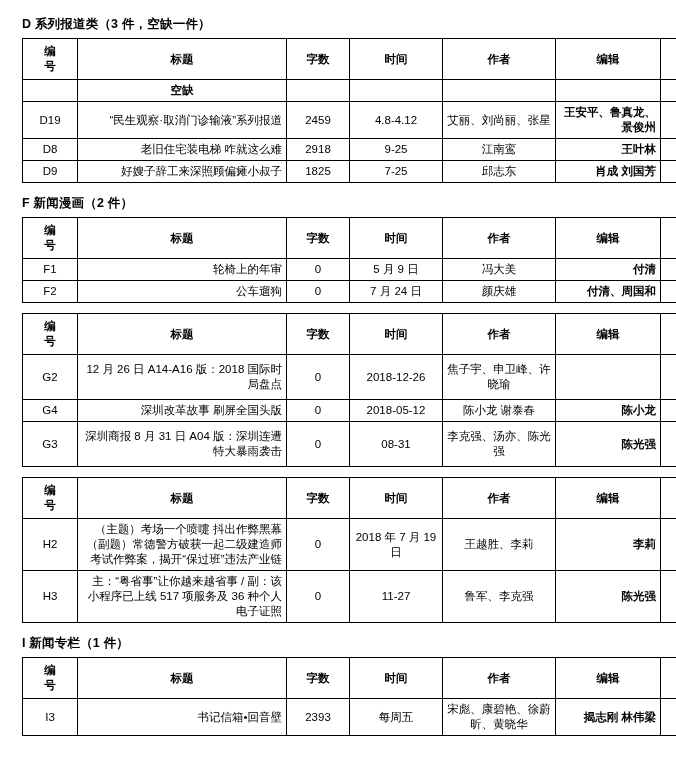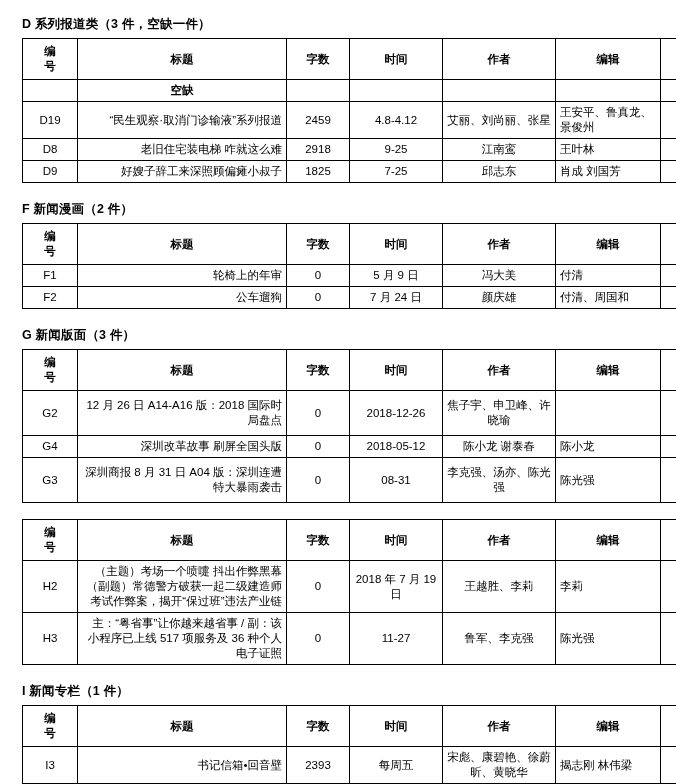--- a/index.html
+++ b/index.html
@@ -13,21 +13,21 @@
     font-family: "Liberation Sans", "DejaVu Sans", sans-serif;
     color: #000000;
     overflow: hidden;
   }
   .page {
     width: 676px;
     box-sizing: border-box;
     padding: 8px 18px 0 22px;
   }
   .section {
-    margin-bottom: 16px;
+    margin-bottom: 10px;
   }
   .section-title {
     font-size: 12.5px;
     font-weight: bold;
     line-height: 20px;
     margin: 6px 0 4px 0;
     letter-spacing: 0.2px;
   }
   table.doc-table {
     border-collapse: collapse;
@@ -47,21 +47,21 @@
   table.doc-table th {
     text-align: center;
     font-weight: bold;
     height: 34px;
   }
   .c-code   { width: 46px;  text-align: center; }
   .c-title  { width: 200px; text-align: right; }
   .c-words  { width: 54px;  text-align: center; }
   .c-time   { width: 84px;  text-align: center; }
   .c-author { width: 104px; text-align: center; }
-  .c-editor { width: 96px;  text-align: left; }
+  .c-editor { width: 96px;  text-align: right; font-weight: bold; }
   .c-rec    { width: 88px;  text-align: center; }
   .hdr-code {
     line-height: 15px;
   }
   td.cell-center { }
   .row-note td {
     text-align: center;
     font-weight: bold;
   }
   .tall td { height: 38px; }
@@ -159,21 +159,20 @@
         <td class="c-time cell-center">7 月 24 日</td>
         <td class="c-author">颜庆雄</td>
         <td class="c-editor">付清、周国和</td>
         <td class="c-rec cell-center">深圳特区报</td>
       </tr>
     </tbody>
       </table>
   </div>
 
   <div class="section">
-    <div class="section-title">G 新闻版面（3 件）</div>
     <table class="doc-table">
       <tbody>
           <tr>
         <th class="c-code">
           <div class="hdr-code">编</div>
           <div class="hdr-code">号</div>
         </th>
         <th class="c-title">标题</th>
         <th class="c-words">字数</th>
         <th class="c-time">时间</th>

